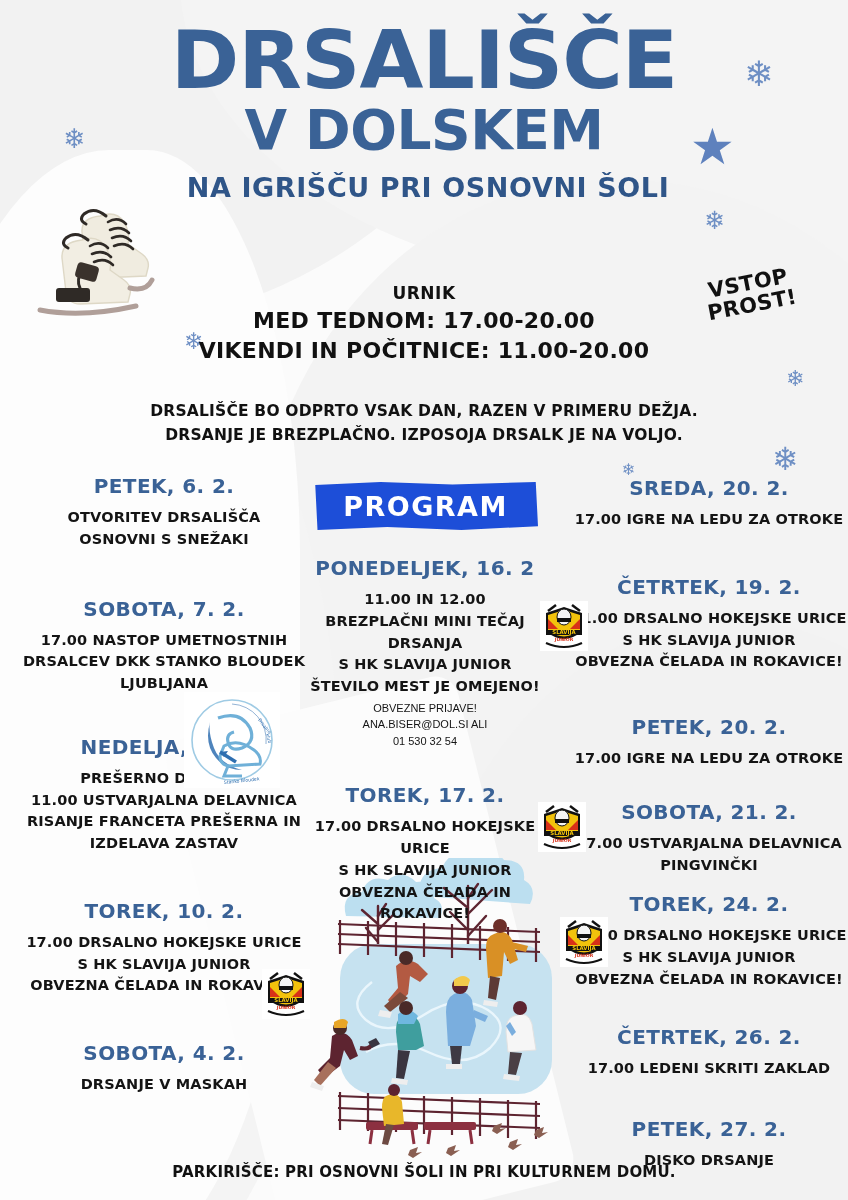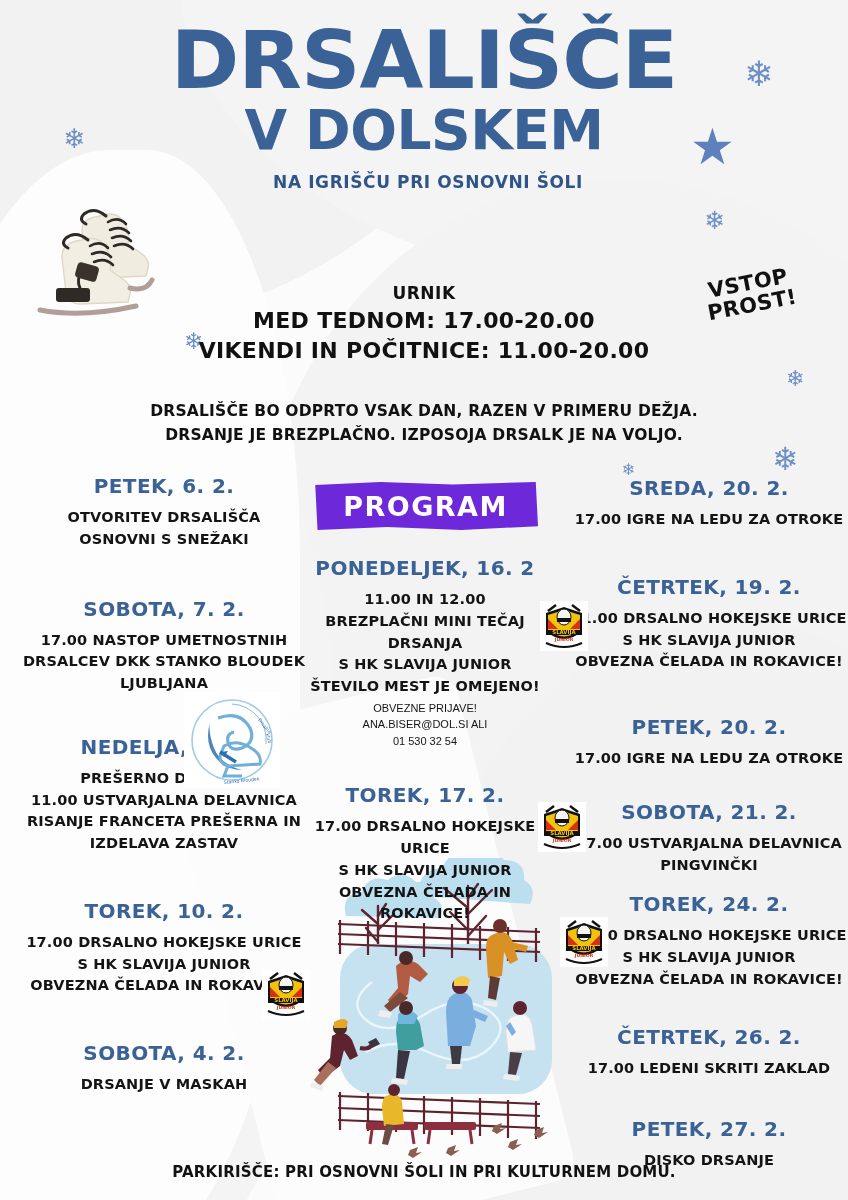--- a/index.html
+++ b/index.html
@@ -36,40 +36,40 @@
     font-family:"DejaVu Sans", sans-serif;font-weight:700;
     font-size:81px;line-height:.94;color:#3a6296;letter-spacing:-1px;
     transform:scaleX(1.02);
   }
   .title2{
     font-family:"DejaVu Sans", sans-serif;font-weight:700;
     font-size:55px;line-height:1.05;color:#3a6296;margin-top:4px;letter-spacing:-.5px;
   }
   .title3{
     font-family:"DejaVu Sans", sans-serif;font-weight:700;
-    font-size:17px;color:#2f5588;margin-top:12px;letter-spacing:.6px;padding-left:8px;
+    font-size:27px;color:#2f5588;margin-top:12px;letter-spacing:.6px;padding-left:8px;
   }
 
   .hours{position:absolute;z-index:4;left:0;right:0;top:283px;text-align:center;color:#111;}
   .hours .h-lbl{font-size:17px;font-weight:700;letter-spacing:.5px;}
   .hours .h-row{font-size:22px;font-weight:700;margin-top:5px;letter-spacing:.3px;}
 
   .notes{position:absolute;z-index:4;left:0;right:0;top:399px;text-align:center;color:#111;}
   .notes div{font-size:15.5px;font-weight:700;line-height:1.55;letter-spacing:.2px;}
 
   .vstop{
     position:absolute;z-index:5;left:700px;top:272px;width:100px;
     transform:rotate(-11deg);text-align:center;color:#111;
     font-size:21px;font-weight:700;line-height:1.05;letter-spacing:.3px;
   }
 
   
   .banner{
     position:absolute;z-index:5;left:313px;top:482px;width:225px;height:48px;
-    background:#6d28d9;
+    background:#1d4ed8;
     clip-path:polygon(1% 6%,30% 0%,62% 5%,99% 0%,100% 92%,66% 100%,33% 94%,2% 100%);
     display:flex;align-items:center;justify-content:center;
   }
   .banner span{
     color:#fff;font-size:27px;font-weight:700;letter-spacing:1.5px;
   }
 
   
   .col{position:absolute;z-index:4;}
   .col-left{left:18px;top:474px;width:292px;}

